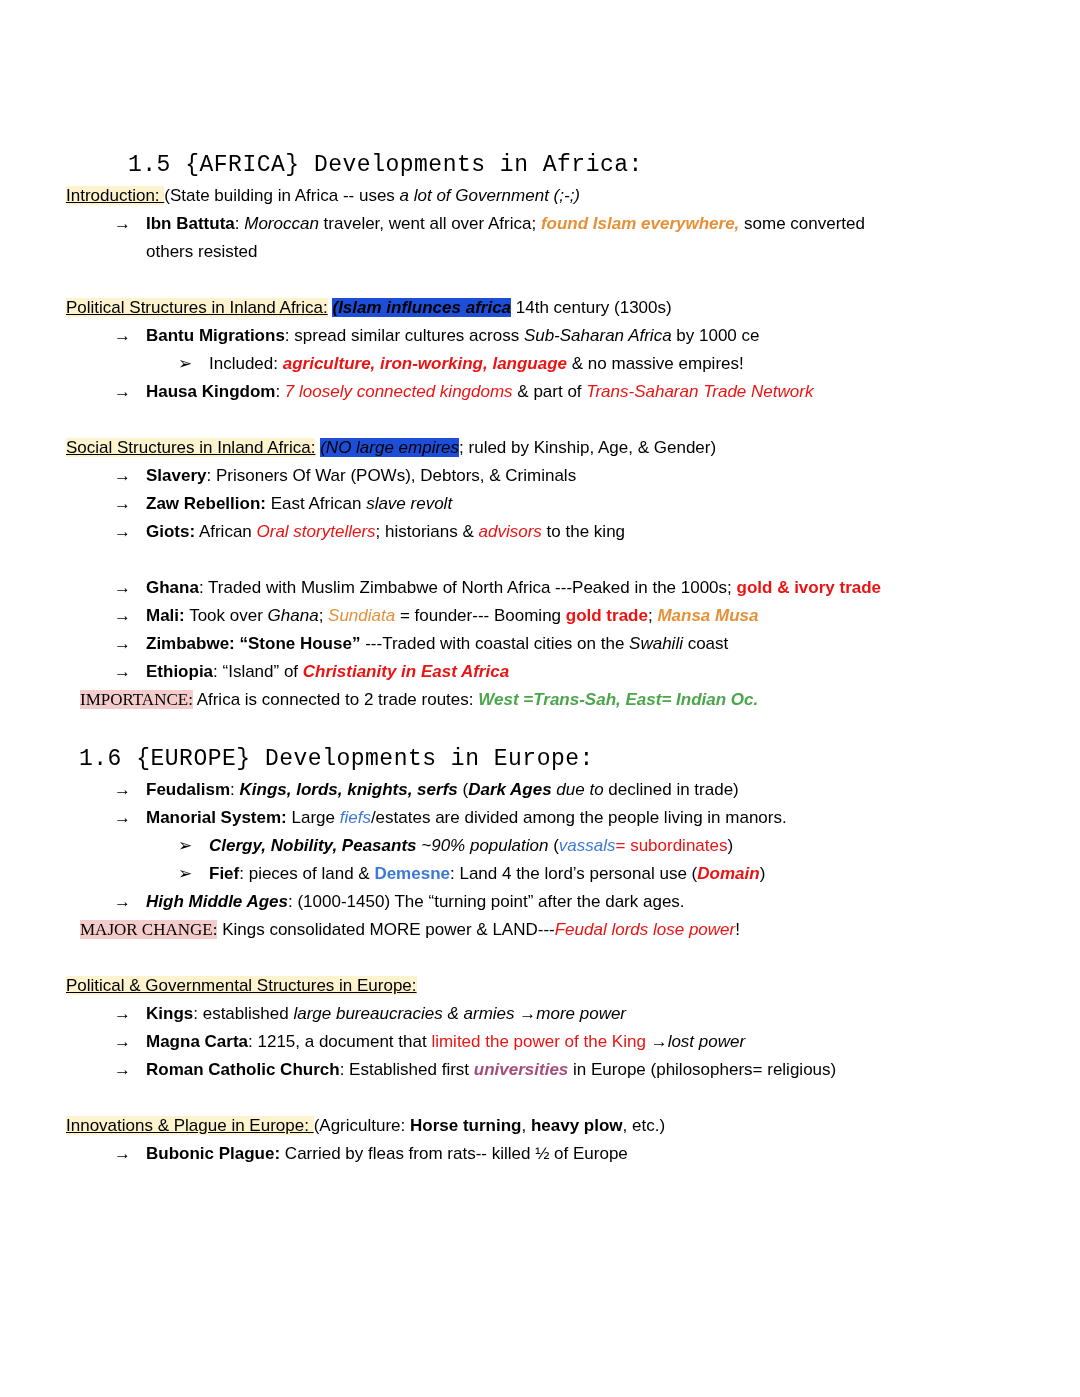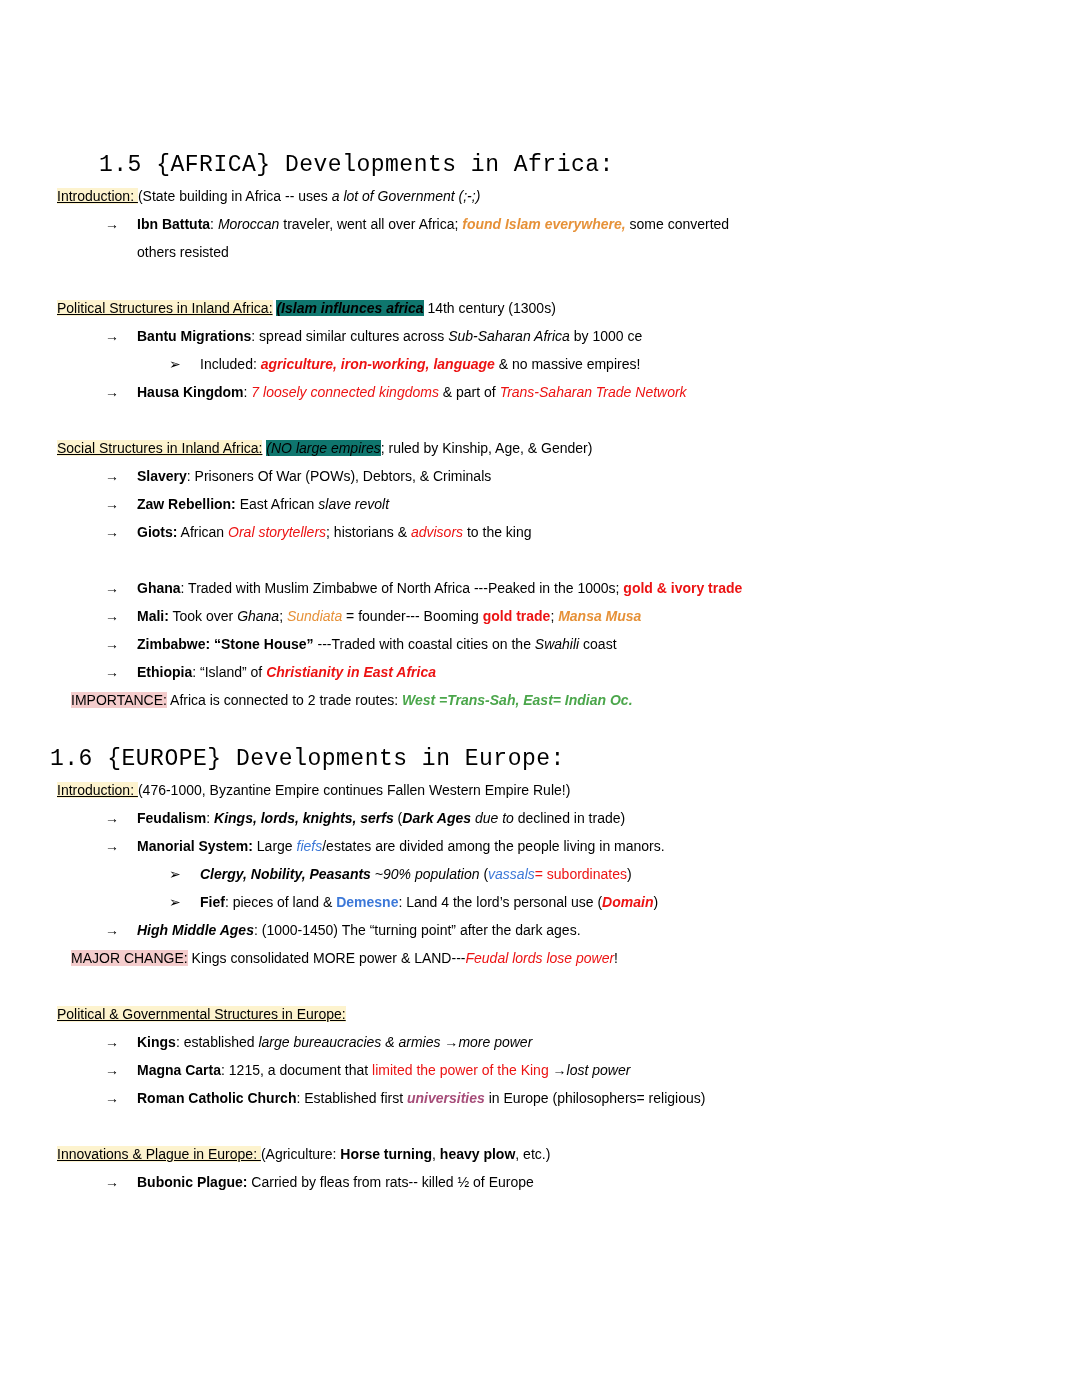--- a/index.html
+++ b/index.html
@@ -1,21 +1,21 @@
 <!DOCTYPE html>
 <html><head>
 <meta charset="utf-8">
 <style>
   html,body{margin:0;padding:0;background:#ffffff;}
   .page{
     width:1080px;height:1397px;background:#ffffff;color:#000000;
     font-family:"Liberation Sans",sans-serif;overflow:hidden;position:relative;
   }
-  .content{padding:148px 65px 0 37px;}
-  .line{position:relative;font-size:14px;line-height:28px;min-height:28px;margin-left:20px;}
+  .content{padding:148px 65px 0 66px;}
+  .line{position:relative;font-size:17px;line-height:28px;min-height:28px;}
   .spacer{height:28px;}
   .title{
     font-family:"Liberation Mono","DejaVu Sans Mono",monospace;
     font-size:23px;line-height:34px;letter-spacing:0.5px;white-space:pre;
     font-weight:500;
   }
   .b1{padding-left:80px;}
   .b2{padding-left:143px;}
   .cont{padding-left:80px;}
   .imp{padding-left:14px;}
@@ -25,22 +25,22 @@
   .r-b{font-weight:700;}
   .r-i{font-style:italic;}
   .r-u{text-decoration:underline;}
   .r-red{color:#ec1313;}
   .r-orange{color:#e69138;}
   .r-green{color:#4ba64b;}
   .r-blue{color:#000000;}
   .r-blue2{color:#3c78d8;}
   .r-purple{color:#a64d79;}
   .r-hl-yellow{background:#fdf3ce;}
-  .r-hl-peach{background:#0f766e;}
-  .r-hl-pink{background:#f4cccc;}
+  .r-hl-peach{background:#1d4ed8;}
+  .r-hl-pink{background:#f4cccc;font-family:Liberation Serif, serif;}
 </style>
 </head>
 <body>
 
 <div class="page">
   <div class="content" id="doc-root">
       <div class="title" style="padding-left: 62px;">1.5 {AFRICA} Developments in Africa:</div>
       <div class="line "><span class="r-u r-hl-yellow">Introduction: </span><span>(State building in Africa -- uses </span><span class="r-i">a lot of Government (;-;)</span></div>
       <div class="line b1"><span class="marker">→</span><span class="r-b">Ibn Battuta</span><span>: </span><span class="r-i">Moroccan</span><span> traveler, went all over Africa; </span><span class="r-b r-i r-orange">found Islam everywhere,</span><span> some converted</span></div>
       <div class="line cont"><span>others resisted</span></div>
@@ -55,21 +55,20 @@
       <div class="line b1"><span class="marker">→</span><span class="r-b">Zaw Rebellion:</span><span> East African </span><span class="r-i">slave revolt</span></div>
       <div class="line b1"><span class="marker">→</span><span class="r-b">Giots:</span><span> African </span><span class="r-i r-red">Oral storytellers</span><span>; historians &amp; </span><span class="r-i r-red">advisors</span><span> to the king</span></div>
       <div class="spacer"></div>
       <div class="line b1"><span class="marker">→</span><span class="r-b">Ghana</span><span>: Traded with Muslim Zimbabwe of North Africa ---Peaked in the 1000s; </span><span class="r-b r-red">gold &amp; ivory trade</span></div>
       <div class="line b1"><span class="marker">→</span><span class="r-b">Mali:</span><span> Took over </span><span class="r-i">Ghana</span><span>; </span><span class="r-i r-orange">Sundiata</span><span> = founder--- Booming </span><span class="r-b r-red">gold trade</span><span>; </span><span class="r-b r-i r-orange">Mansa Musa</span></div>
       <div class="line b1"><span class="marker">→</span><span class="r-b">Zimbabwe: “Stone House”</span><span> ---Traded with coastal cities on the </span><span class="r-i">Swahili</span><span> coast</span></div>
       <div class="line b1"><span class="marker">→</span><span class="r-b">Ethiopia</span><span>: “Island” of </span><span class="r-b r-i r-red">Christianity in East Africa</span></div>
       <div class="line imp"><span class="r-hl-pink">IMPORTANCE:</span><span> Africa is connected to 2 trade routes: </span><span class="r-b r-i r-green">West =Trans-Sah, East= Indian Oc.</span></div>
       <div class="spacer"></div>
       <div class="title" style="padding-left: 13px;">1.6 {EUROPE} Developments in Europe:</div>
-      <div class="line "><span class="r-u r-hl-yellow">Introduction: </span><span>(476-1000, Byzantine Empire continues Fallen Western Empire Rule!)</span></div>
       <div class="line b1"><span class="marker">→</span><span class="r-b">Feudalism</span><span>: </span><span class="r-b r-i r-blue">Kings, lords, knights, serfs</span><span> (</span><span class="r-b r-i">Dark Ages</span><span class="r-i"> due to</span><span> declined in trade)</span></div>
       <div class="line b1"><span class="marker">→</span><span class="r-b">Manorial System:</span><span> Large </span><span class="r-i r-blue2">fiefs</span><span>/estates are divided among the people living in manors.</span></div>
       <div class="line b2"><span class="marker">➢</span><span class="r-b r-i r-blue">Clergy, Nobility, Peasants</span><span> </span><span class="r-i">~90% population</span><span> (</span><span class="r-i r-blue2">vassals</span><span class="r-red">= subordinates</span><span>)</span></div>
       <div class="line b2"><span class="marker">➢</span><span class="r-b r-blue">Fief</span><span>: pieces of land &amp; </span><span class="r-b r-blue2">Demesne</span><span>: Land 4 the lord’s personal use (</span><span class="r-b r-i r-red">Domain</span><span>)</span></div>
       <div class="line b1"><span class="marker">→</span><span class="r-b r-i">High Middle Ages</span><span>: (1000-1450) The “turning point” after the dark ages.</span></div>
       <div class="line imp"><span class="r-hl-pink">MAJOR CHANGE:</span><span> Kings consolidated MORE power &amp; LAND---</span><span class="r-i r-red">Feudal lords lose power</span><span>!</span></div>
       <div class="spacer"></div>
       <div class="line "><span class="r-u r-hl-yellow">Political &amp; Governmental Structures in Europe:</span></div>
       <div class="line b1"><span class="marker">→</span><span class="r-b">Kings</span><span>: established </span><span class="r-i r-blue">large bureaucracies &amp; armies</span><span>  →</span><span class="r-i">more power</span></div>
       <div class="line b1"><span class="marker">→</span><span class="r-b">Magna Carta</span><span>: 1215, a document that </span><span class="r-red">limited the power of the King</span><span> →</span><span class="r-i">lost power</span></div>

